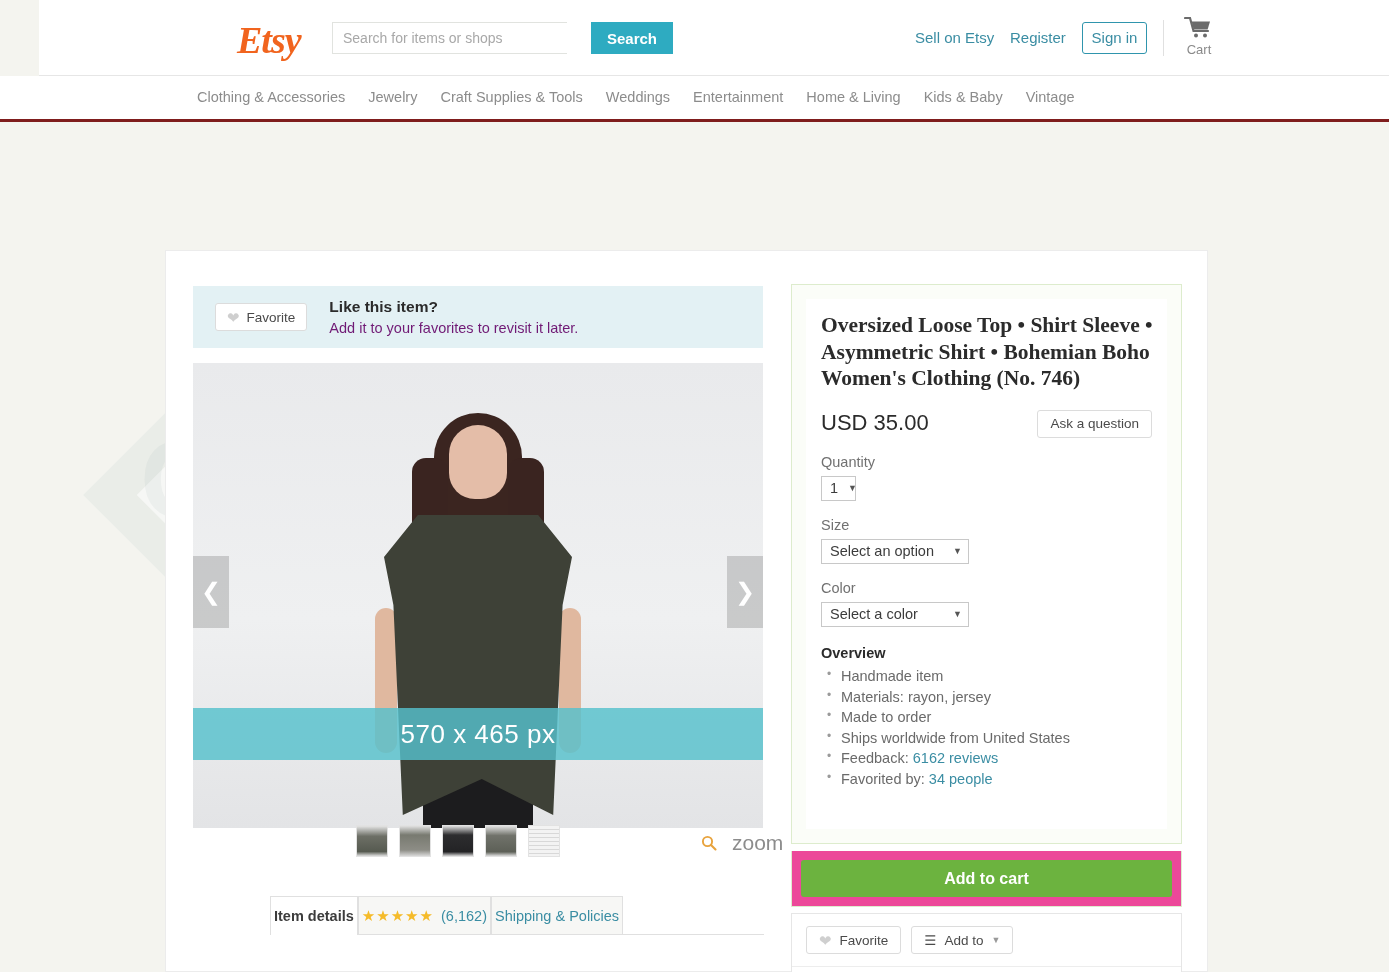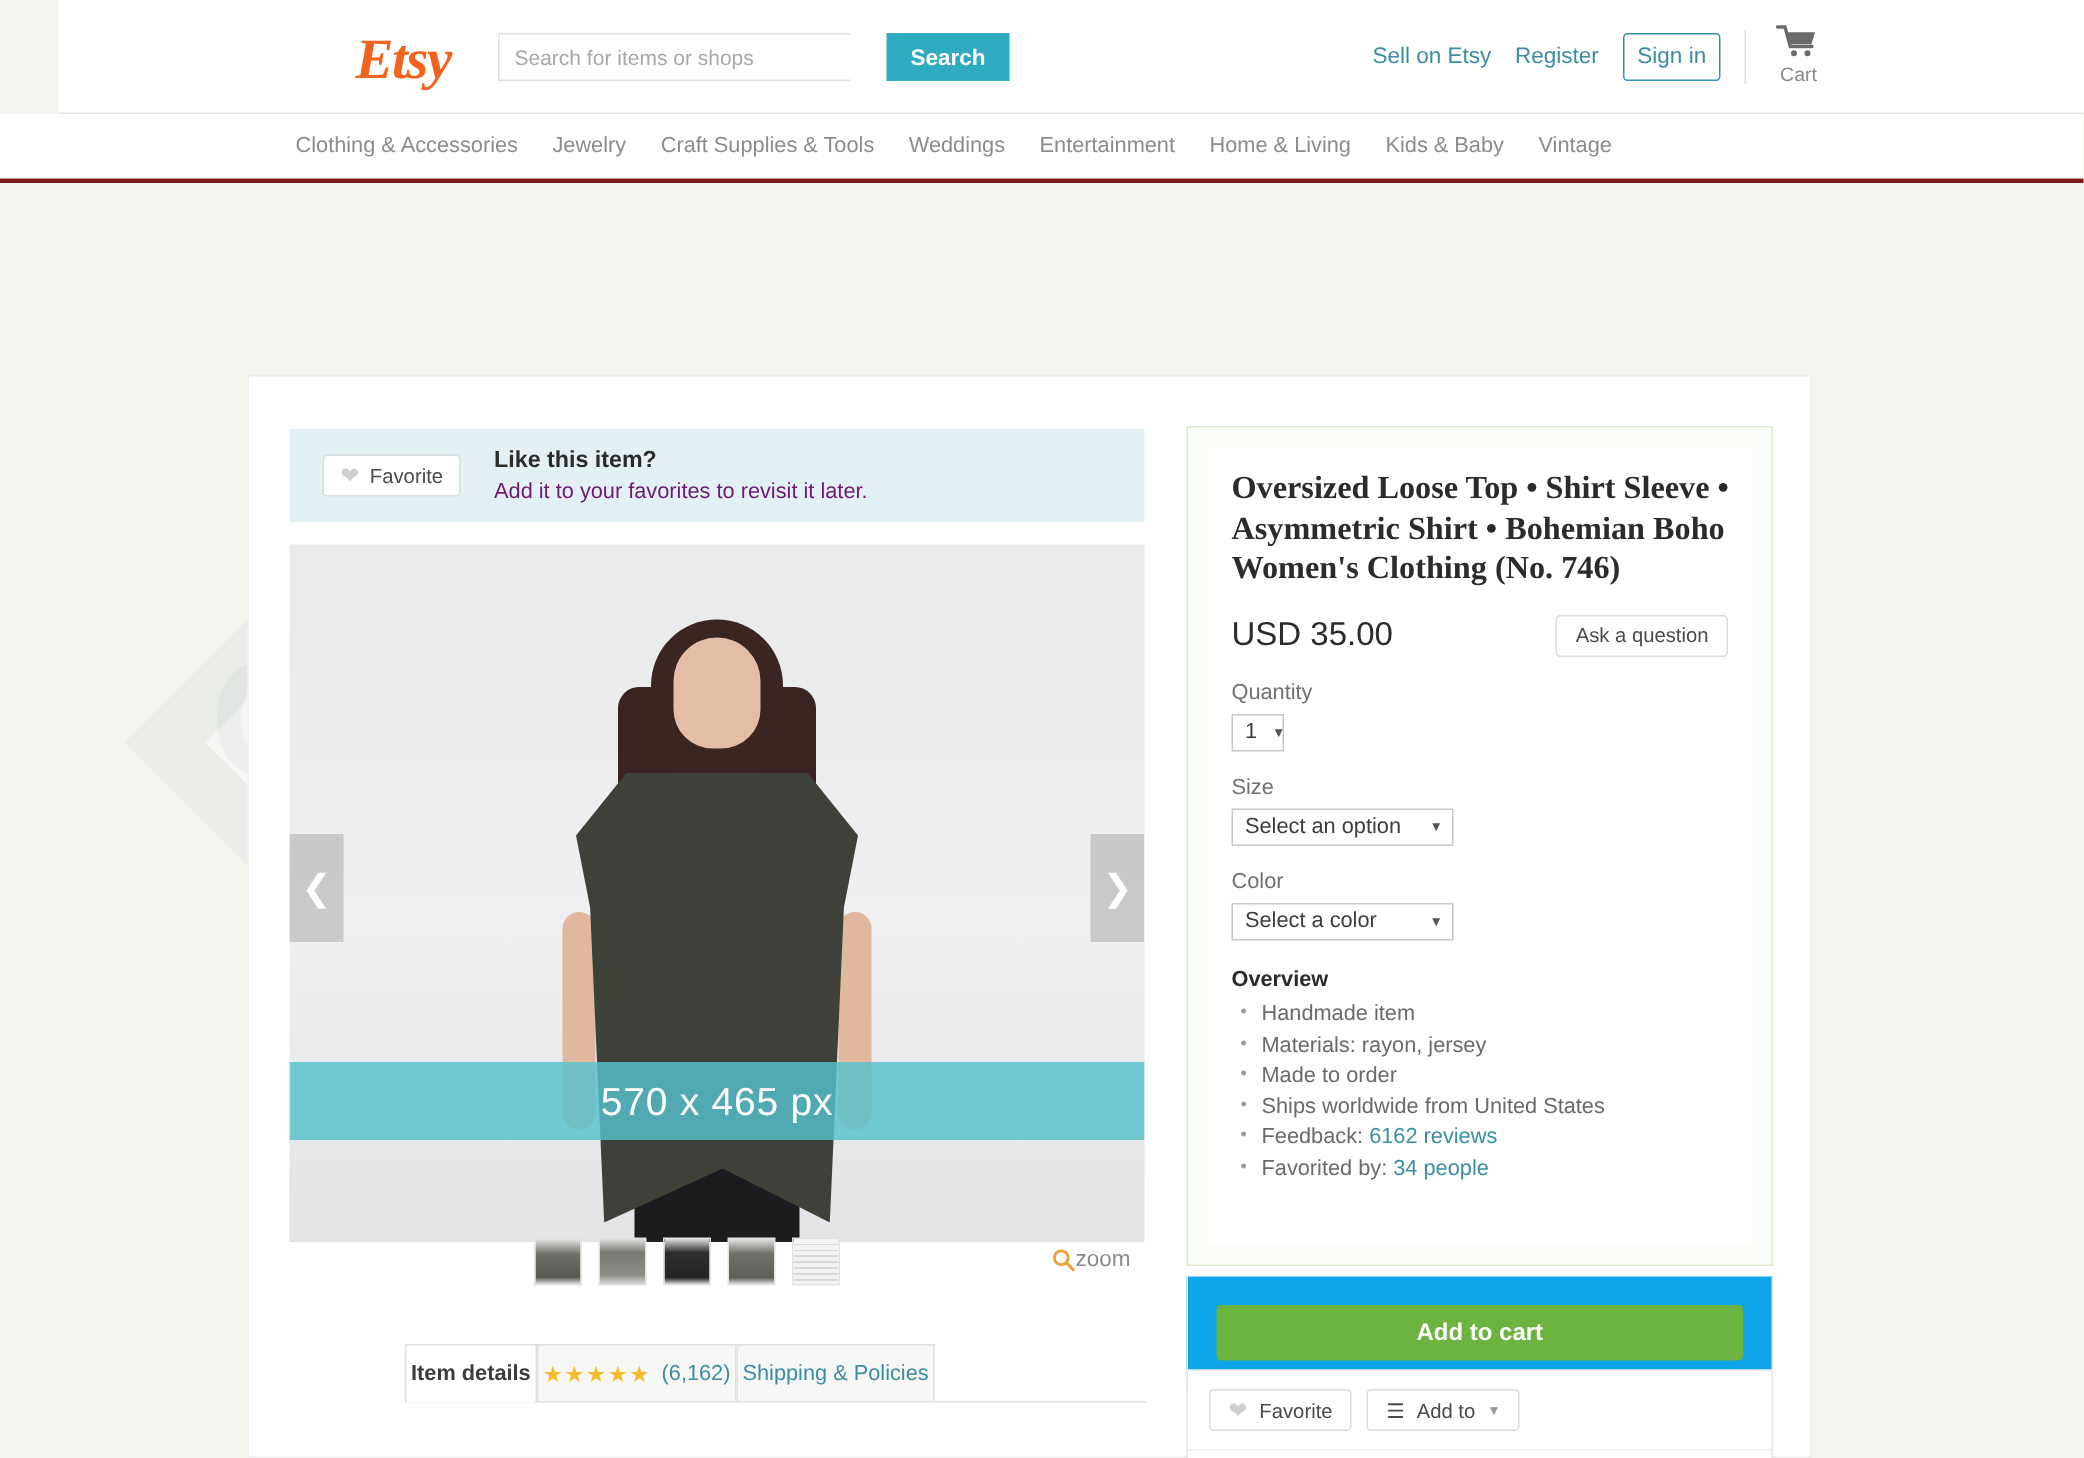--- a/index.html
+++ b/index.html
@@ -258,22 +258,22 @@
   #thumb-strip {
     position: absolute; left: 190px; top: 574px;
     display: flex; gap: 11px;
   }
   .img-thumb {
     width: 32px; height: 32px; border: 1px solid #e2e2e2; background: #f2f2f2;
     cursor: pointer; overflow: hidden;
   }
   #zoom-link {
     position: absolute; left: 535px; top: 580px;
-    display: flex; align-items: center; gap: 0;
-    font-size: 15px; color: #8c8c8c; cursor: pointer;
+    display: flex; align-items: center; gap: 15px;
+    font-size: 21px; color: #8c8c8c; cursor: pointer;
   }
 
   #detail-tabs {
     position: absolute; left: 104px; top: 645px;
     width: 494px; height: 39px;
     border-bottom: 1px solid #e0e0e0;
     display: flex; align-items: flex-end;
   }
   .detail-tab {
     height: 38px; padding: 0 3px;
@@ -334,22 +334,22 @@
     font-size: 14.5px; color: #6a6a6a; line-height: 1.42;
     padding-left: 20px; position: relative;
   }
   #overview-list li::before {
     content: "•"; position: absolute; left: 6px; color: #9a9a9a; font-size: 12px;
   }
   #overview-list a { color: #3a8da3; text-decoration: none; cursor: pointer; }
 
   #add-cart-wrap {
     position: absolute; left: 625px; top: 600px;
-    width: 391px; padding: 19px;
-    background: #0ea5e9; border: 1px solid #ddeccd; border-top: none;
+    width: 391px; padding: 9px;
+    background: #ec4899; border: 1px solid #ddeccd; border-top: none;
   }
   #add-to-cart-btn {
     width: 100%; height: 37px; border: none; border-radius: 3px;
     background: #6cb33f; color: #fff;
     font-size: 16px; font-weight: bold; cursor: pointer;
     font-family: "Liberation Sans", sans-serif;
   }
   #social-box {
     position: absolute; left: 625px; top: 612px;
     width: 391px; border: 1px solid #e6e6e6; background: #fff;

